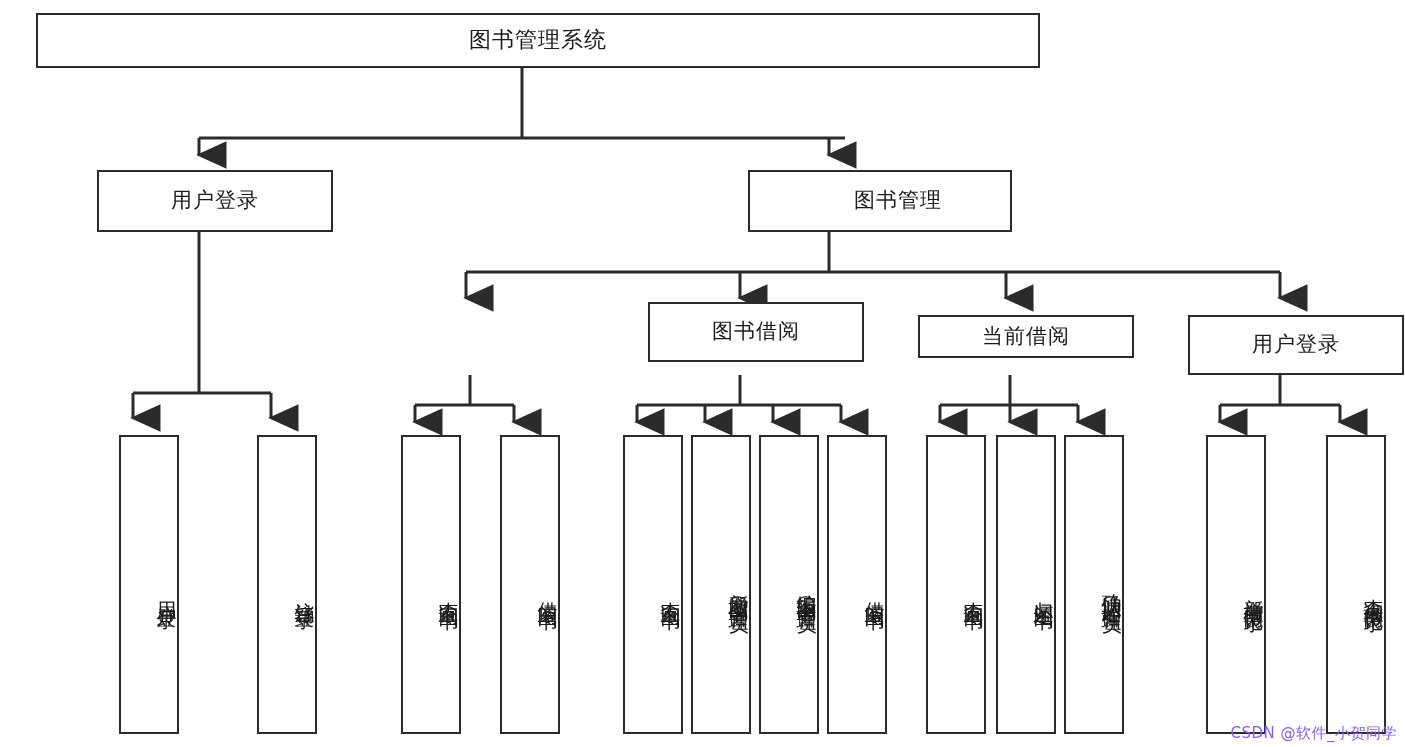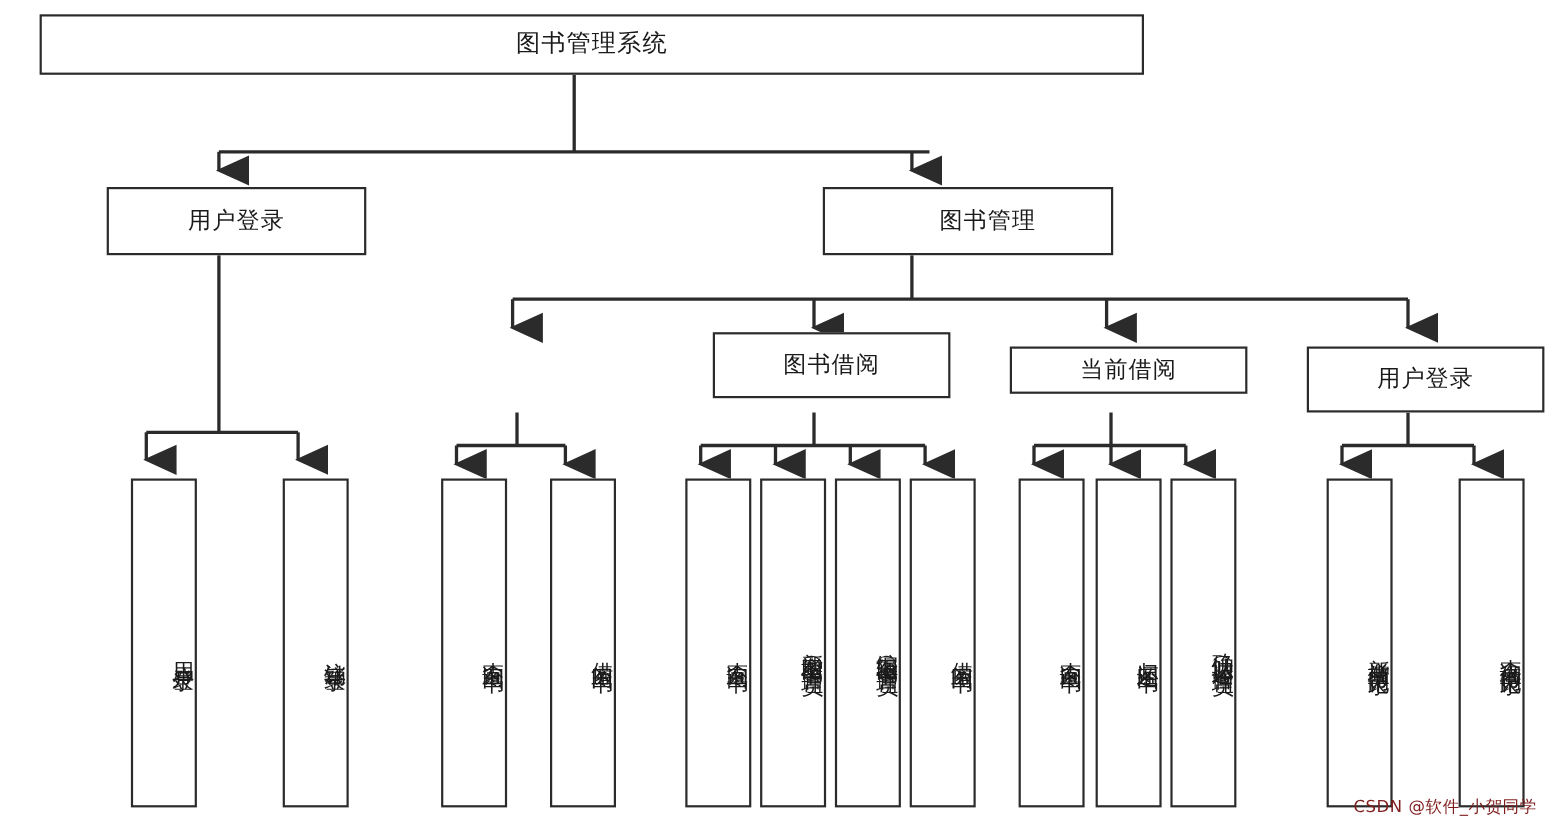--- a/index.html
+++ b/index.html
@@ -54,21 +54,21 @@
     padding-top: 14px;
     align-items: flex-start;
     justify-content: center;
     line-height: 1.0;
   }
   .watermark {
     position: absolute;
     right: 8px;
     bottom: 4px;
     font-size: 15px;
-    color: #7f1d1d;
+    color: #8b5cf6;
     z-index: 5;
     white-space: nowrap;
     letter-spacing: 0.5px;
   }
 </style>
 </head>
 <body>
 
 <div id="canvas">
 

